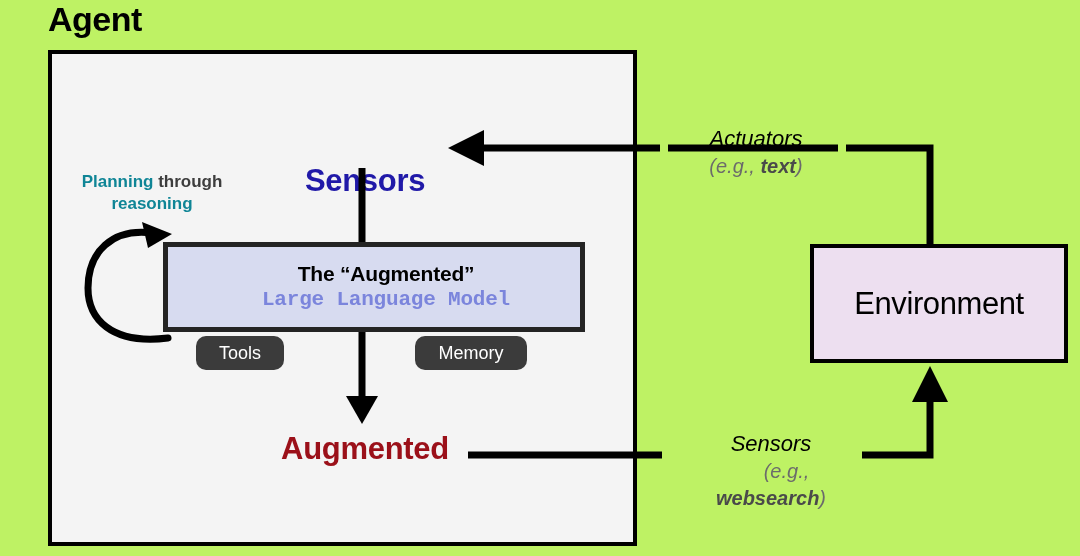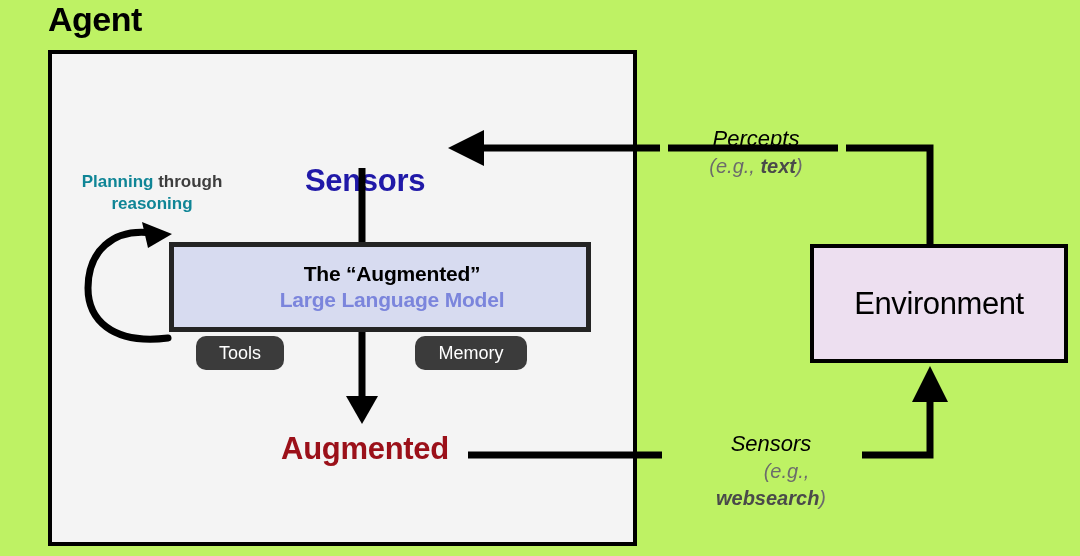--- a/index.html
+++ b/index.html
@@ -78,21 +78,21 @@
     font-weight: bold;
     line-height: 1.28;
     color: #404040;
   }
   .tealw { color: #0f8596; }
   .grayw { color: #3d3d3d; }
 
   
   #llm-box {
     position: absolute;
-    left: 169px;
+    left: 163px;
     top: 242px;
     width: 422px;
     height: 90px;
     background: #d7dbf0;
     border: 5px solid #242424;
     box-sizing: border-box;
     display: flex;
     flex-direction: column;
     align-items: center;
     justify-content: center;
@@ -104,20 +104,21 @@
     color: #000000;
     letter-spacing: -0.2px;
     line-height: 1.22;
   }
   #llm-line2 {
     font-size: 21px;
     font-weight: bold;
     color: #7b85dc;
     letter-spacing: -0.2px;
     line-height: 1.22;
+    font-family: Liberation Mono, monospace;
   }
 
   
   .pill {
     position: absolute;
     height: 34px;
     background: #3b3b3b;
     border-radius: 10px;
     color: #ffffff;
     font-size: 18px;
@@ -223,21 +224,21 @@
   <div id="llm-box">
     <div id="llm-line1">The “Augmented”</div>
     <div id="llm-line2">Large Language Model</div>
   </div>
 
   <div id="environment-box">
     <div id="environment-label">Environment</div>
   </div>
 
   <div id="percepts-label">
-    <span>Percepts</span><br>
+    <span>Actuators</span><br>
     <span id="percepts-sub"><span>(e.g., </span><span class="subterm">text</span><span>)</span></span>
   </div>
 
   <div id="actions-label">
     <span>Sensors</span><br>
     <span id="actions-sub"><span>(e.g., </span><span class="subterm">websearch</span><span>)</span></span>
   </div>
 
   <svg id="arrows" viewBox="0 0 1080 556">
 

